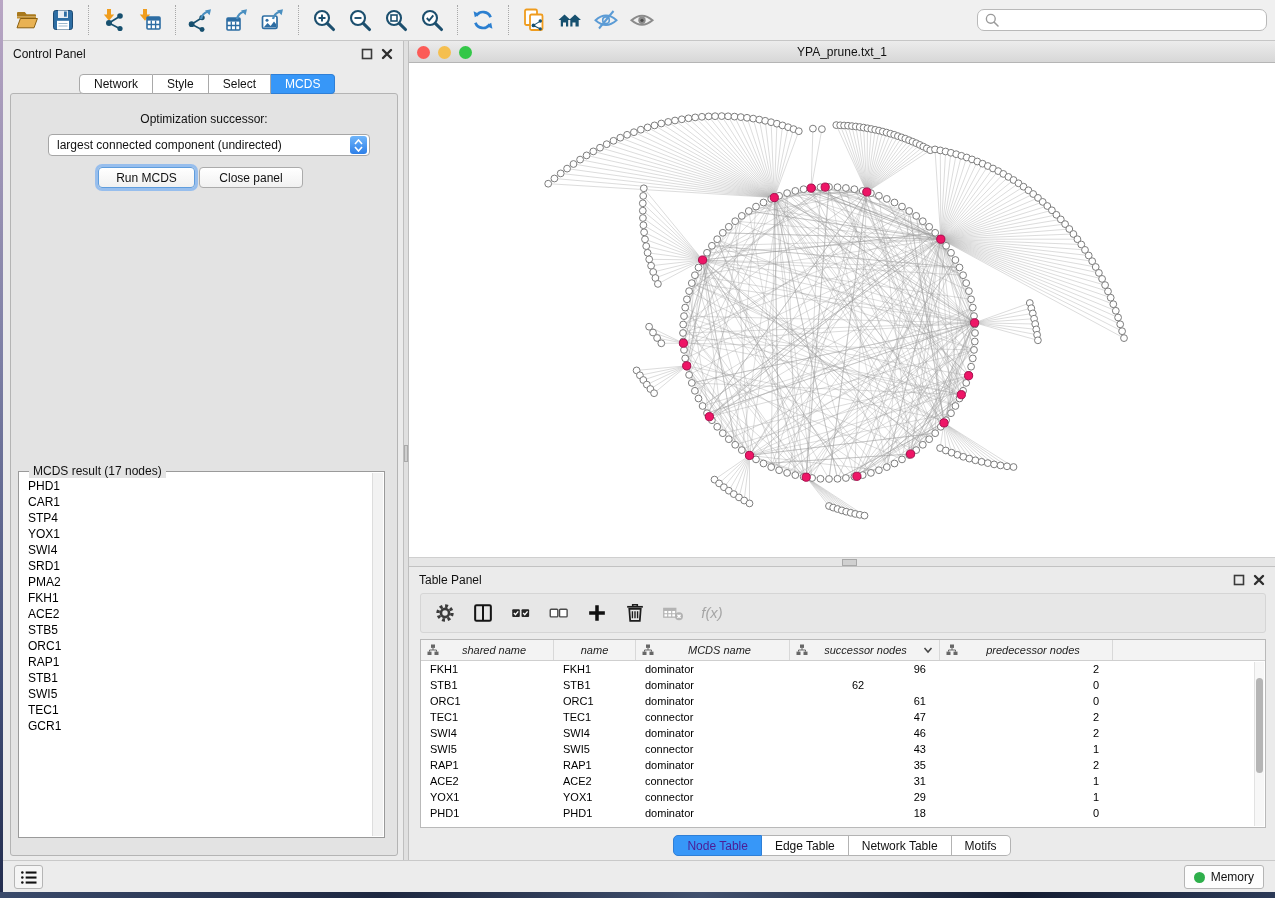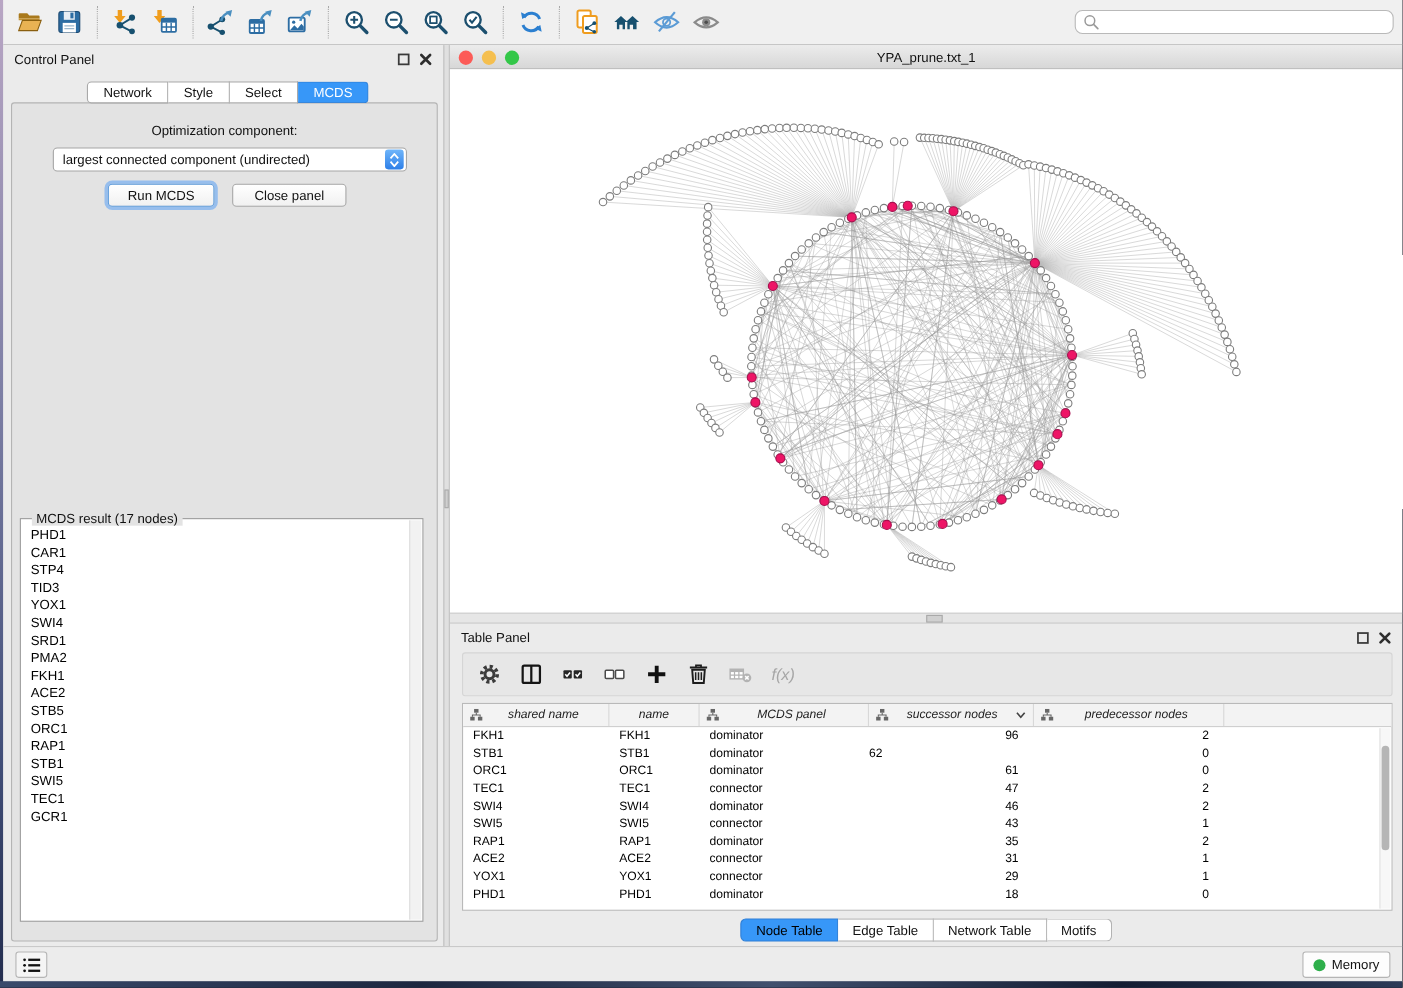--- a/index.html
+++ b/index.html
@@ -43,21 +43,21 @@
     border:1px solid #a6a6a6;border-radius:4px;display:flex;align-items:center;}
   #criterion-select .val{flex:1;font-size:12px;padding-left:8px;color:#111;white-space:nowrap;overflow:hidden;}
   #criterion-select .stepper{width:17px;height:18px;margin-right:2px;border-radius:3px;
     background:linear-gradient(180deg,#6fb5fa,#2d7fe8);display:flex;flex-direction:column;
     align-items:center;justify-content:center;gap:1px;}
   #criterion-select .stepper svg{width:9px;height:6px;}
   .cp-btn{position:absolute;top:73px;height:21px;background:linear-gradient(180deg,#ffffff,#f1f1f1);
     border:1px solid #ababab;border-radius:4px;font-size:12px;display:flex;align-items:center;
     justify-content:center;color:#111;}
   #run-btn{left:87px;width:97px;border-color:#5f9ddd;box-shadow:0 0 0 3px rgba(90,160,245,.55);}
-  #close-btn{left:200px;width:104px;}
+  #close-btn{left:188px;width:104px;}
 
   #mcds-fieldset{position:absolute;left:7px;right:12px;top:377px;bottom:17px;border:1px solid #9a9a9a;background:#fff;}
   #mcds-legend{position:absolute;left:10px;top:-8px;background:#e3e3e3;padding:0 4px;font-size:12px;color:#111;}
   #mcds-list{position:absolute;left:1px;right:12px;top:6px;bottom:1px;overflow:hidden;background:#fff;padding-left:8px;}
   .mcds-item{font-size:12px;line-height:16px;color:#000;}
   #mcds-scroll{position:absolute;top:1px;bottom:1px;right:1px;width:11px;background:#f2f2f2;border-left:1px solid #ddd;}
 
   #v-splitter{width:6px;flex:0 0 auto;background:#e0e0e0;border-left:1px solid #bfbfbf;
     border-right:1px solid #bfbfbf;position:relative;}
   #v-splitter .handle{position:absolute;left:0;width:4px;top:404px;height:17px;background:#cfcfcf;
@@ -94,21 +94,21 @@
   .nt-row{display:flex;height:16px;align-items:center;}
   .nt-cell{font-size:11px;color:#000;white-space:nowrap;overflow:hidden;}
   #nt-scroll{position:absolute;top:22px;bottom:1px;right:1px;width:10px;background:#f7f7f7;border-left:1px solid #e2e2e2;}
   #nt-thumb{position:absolute;left:1px;right:1px;top:16px;height:95px;background:#b5b5b5;border-radius:5px;}
 
   #tp-tabs{position:absolute;left:0;right:0;bottom:4px;display:flex;justify-content:center;}
   .tp-tab{height:21px;padding:0 13px;display:flex;align-items:center;font-size:12px;background:#fff;
     border:1px solid #b3b3b3;border-left:none;color:#111;}
   .tp-tab:first-child{border-left:1px solid #b3b3b3;border-radius:5px 0 0 5px;}
   .tp-tab:last-child{border-radius:0 5px 5px 0;}
-  .tp-tab.sel{background:#3797f8;border-color:#2f7fd6;color:#000000;}
+  .tp-tab.sel{background:#3797f8;border-color:#2f7fd6;color:#4c1d95;}
 
   
   #status-bar{position:absolute;left:0;right:0;bottom:0;height:33px;background:#ececec;
     border-top:1px solid #c9c9c9;display:flex;align-items:center;padding:0 11px;margin-top:44px;}
   #list-btn{width:29px;height:24px;background:#f5f5f5;border:1px solid #b5b5b5;border-radius:3px;
     display:flex;align-items:center;justify-content:center;}
   #list-btn svg{width:20px;height:17px;}
   #memory-btn{margin-left:auto;height:24px;background:#fdfdfd;border:1px solid #b5b5b5;border-radius:3px;
     display:flex;align-items:center;gap:6px;padding:0 9px;font-size:12px;color:#111;}
   #memory-dot{width:11px;height:11px;border-radius:50%;}
@@ -287,41 +287,40 @@
               </svg>
           </span>
         </div>
         <div id="cp-tabs">
             <div class="cp-tab">Network</div>
             <div class="cp-tab">Style</div>
             <div class="cp-tab">Select</div>
             <div class="cp-tab sel">MCDS</div>
           </div>
         <div id="cp-content">
-          <div id="opt-label">Optimization component:</div>
+          <div id="opt-label">Optimization successor:</div>
           <div id="criterion-select">
             <span class="val">largest connected component (undirected)</span>
             <span class="stepper">
               <svg viewBox="0 0 9 6">
                   <path d="M1 5 L4.5 1 L8 5" fill="none" stroke="#fff" stroke-width="1.6"></path>
                 </svg>
               <svg viewBox="0 0 9 6">
                   <path d="M1 1 L4.5 5 L8 1" fill="none" stroke="#fff" stroke-width="1.6"></path>
                 </svg>
             </span>
           </div>
           <div class="cp-btn" id="run-btn">Run MCDS</div>
           <div class="cp-btn" id="close-btn">Close panel</div>
           <div id="mcds-fieldset">
             <span id="mcds-legend">MCDS result (17 nodes)</span>
             <div id="mcds-list">
                 <div class="mcds-item">PHD1</div>
                 <div class="mcds-item">CAR1</div>
                 <div class="mcds-item">STP4</div>
-                <div class="mcds-item">TID3</div>
                 <div class="mcds-item">YOX1</div>
                 <div class="mcds-item">SWI4</div>
                 <div class="mcds-item">SRD1</div>
                 <div class="mcds-item">PMA2</div>
                 <div class="mcds-item">FKH1</div>
                 <div class="mcds-item">ACE2</div>
                 <div class="mcds-item">STB5</div>
                 <div class="mcds-item">ORC1</div>
                 <div class="mcds-item">RAP1</div>
                 <div class="mcds-item">STB1</div>
@@ -1243,21 +1242,21 @@
                 <div class="nt-hcell" style="width: 82px; flex: 0 0 auto;">
                   <span class="lbl">name</span>
                 </div>
                 <div class="nt-hcell" style="width: 154px; flex: 0 0 auto;">
                   <svg class="tree" viewBox="0 0 12 12">
                     <rect x="4" y="0.5" width="4" height="3.4" fill="#676767"></rect>
                     <rect x="0.5" y="7.6" width="4" height="3.4" fill="#676767"></rect>
                     <rect x="7.5" y="7.6" width="4" height="3.4" fill="#676767"></rect>
                     <path d="M6 3.9 V6 M2.5 7.6 V6 h7 v1.6" stroke="#676767" fill="none"></path>
                   </svg>
-                  <span class="lbl">MCDS panel</span>
+                  <span class="lbl">MCDS name</span>
                 </div>
                 <div class="nt-hcell" style="width: 150px; flex: 0 0 auto;">
                   <svg class="tree" viewBox="0 0 12 12">
                     <rect x="4" y="0.5" width="4" height="3.4" fill="#676767"></rect>
                     <rect x="0.5" y="7.6" width="4" height="3.4" fill="#676767"></rect>
                     <rect x="7.5" y="7.6" width="4" height="3.4" fill="#676767"></rect>
                     <path d="M6 3.9 V6 M2.5 7.6 V6 h7 v1.6" stroke="#676767" fill="none"></path>
                   </svg>
                   <span class="lbl">successor nodes</span>
                   <svg class="sort" viewBox="0 0 10 8">
@@ -1280,21 +1279,21 @@
                   <div class="nt-cell" style="width: 133px; flex: 0 0 auto; text-align: left; padding: 0px 0px 0px 9px;">FKH1</div>
                   <div class="nt-cell" style="width: 82px; flex: 0 0 auto; text-align: left; padding: 0px 0px 0px 9px;">FKH1</div>
                   <div class="nt-cell" style="width: 154px; flex: 0 0 auto; text-align: left; padding: 0px 0px 0px 9px;">dominator</div>
                   <div class="nt-cell" style="width: 150px; flex: 0 0 auto; text-align: right; padding: 0px 14px 0px 0px;">96</div>
                   <div class="nt-cell" style="width: 173px; flex: 0 0 auto; text-align: right; padding: 0px 14px 0px 0px;">2</div>
                 </div>
                 <div class="nt-row">
                   <div class="nt-cell" style="width: 133px; flex: 0 0 auto; text-align: left; padding: 0px 0px 0px 9px;">STB1</div>
                   <div class="nt-cell" style="width: 82px; flex: 0 0 auto; text-align: left; padding: 0px 0px 0px 9px;">STB1</div>
                   <div class="nt-cell" style="width: 154px; flex: 0 0 auto; text-align: left; padding: 0px 0px 0px 9px;">dominator</div>
-                  <div class="nt-cell" style="width: 150px; flex: 0 0 auto; text-align: left; padding: 0px 14px 0px 0px;">62</div>
+                  <div class="nt-cell" style="width: 150px; flex: 0 0 auto; text-align: center; padding: 0px 14px 0px 0px;">62</div>
                   <div class="nt-cell" style="width: 173px; flex: 0 0 auto; text-align: right; padding: 0px 14px 0px 0px;">0</div>
                 </div>
                 <div class="nt-row">
                   <div class="nt-cell" style="width: 133px; flex: 0 0 auto; text-align: left; padding: 0px 0px 0px 9px;">ORC1</div>
                   <div class="nt-cell" style="width: 82px; flex: 0 0 auto; text-align: left; padding: 0px 0px 0px 9px;">ORC1</div>
                   <div class="nt-cell" style="width: 154px; flex: 0 0 auto; text-align: left; padding: 0px 0px 0px 9px;">dominator</div>
                   <div class="nt-cell" style="width: 150px; flex: 0 0 auto; text-align: right; padding: 0px 14px 0px 0px;">61</div>
                   <div class="nt-cell" style="width: 173px; flex: 0 0 auto; text-align: right; padding: 0px 14px 0px 0px;">0</div>
                 </div>
                 <div class="nt-row">

